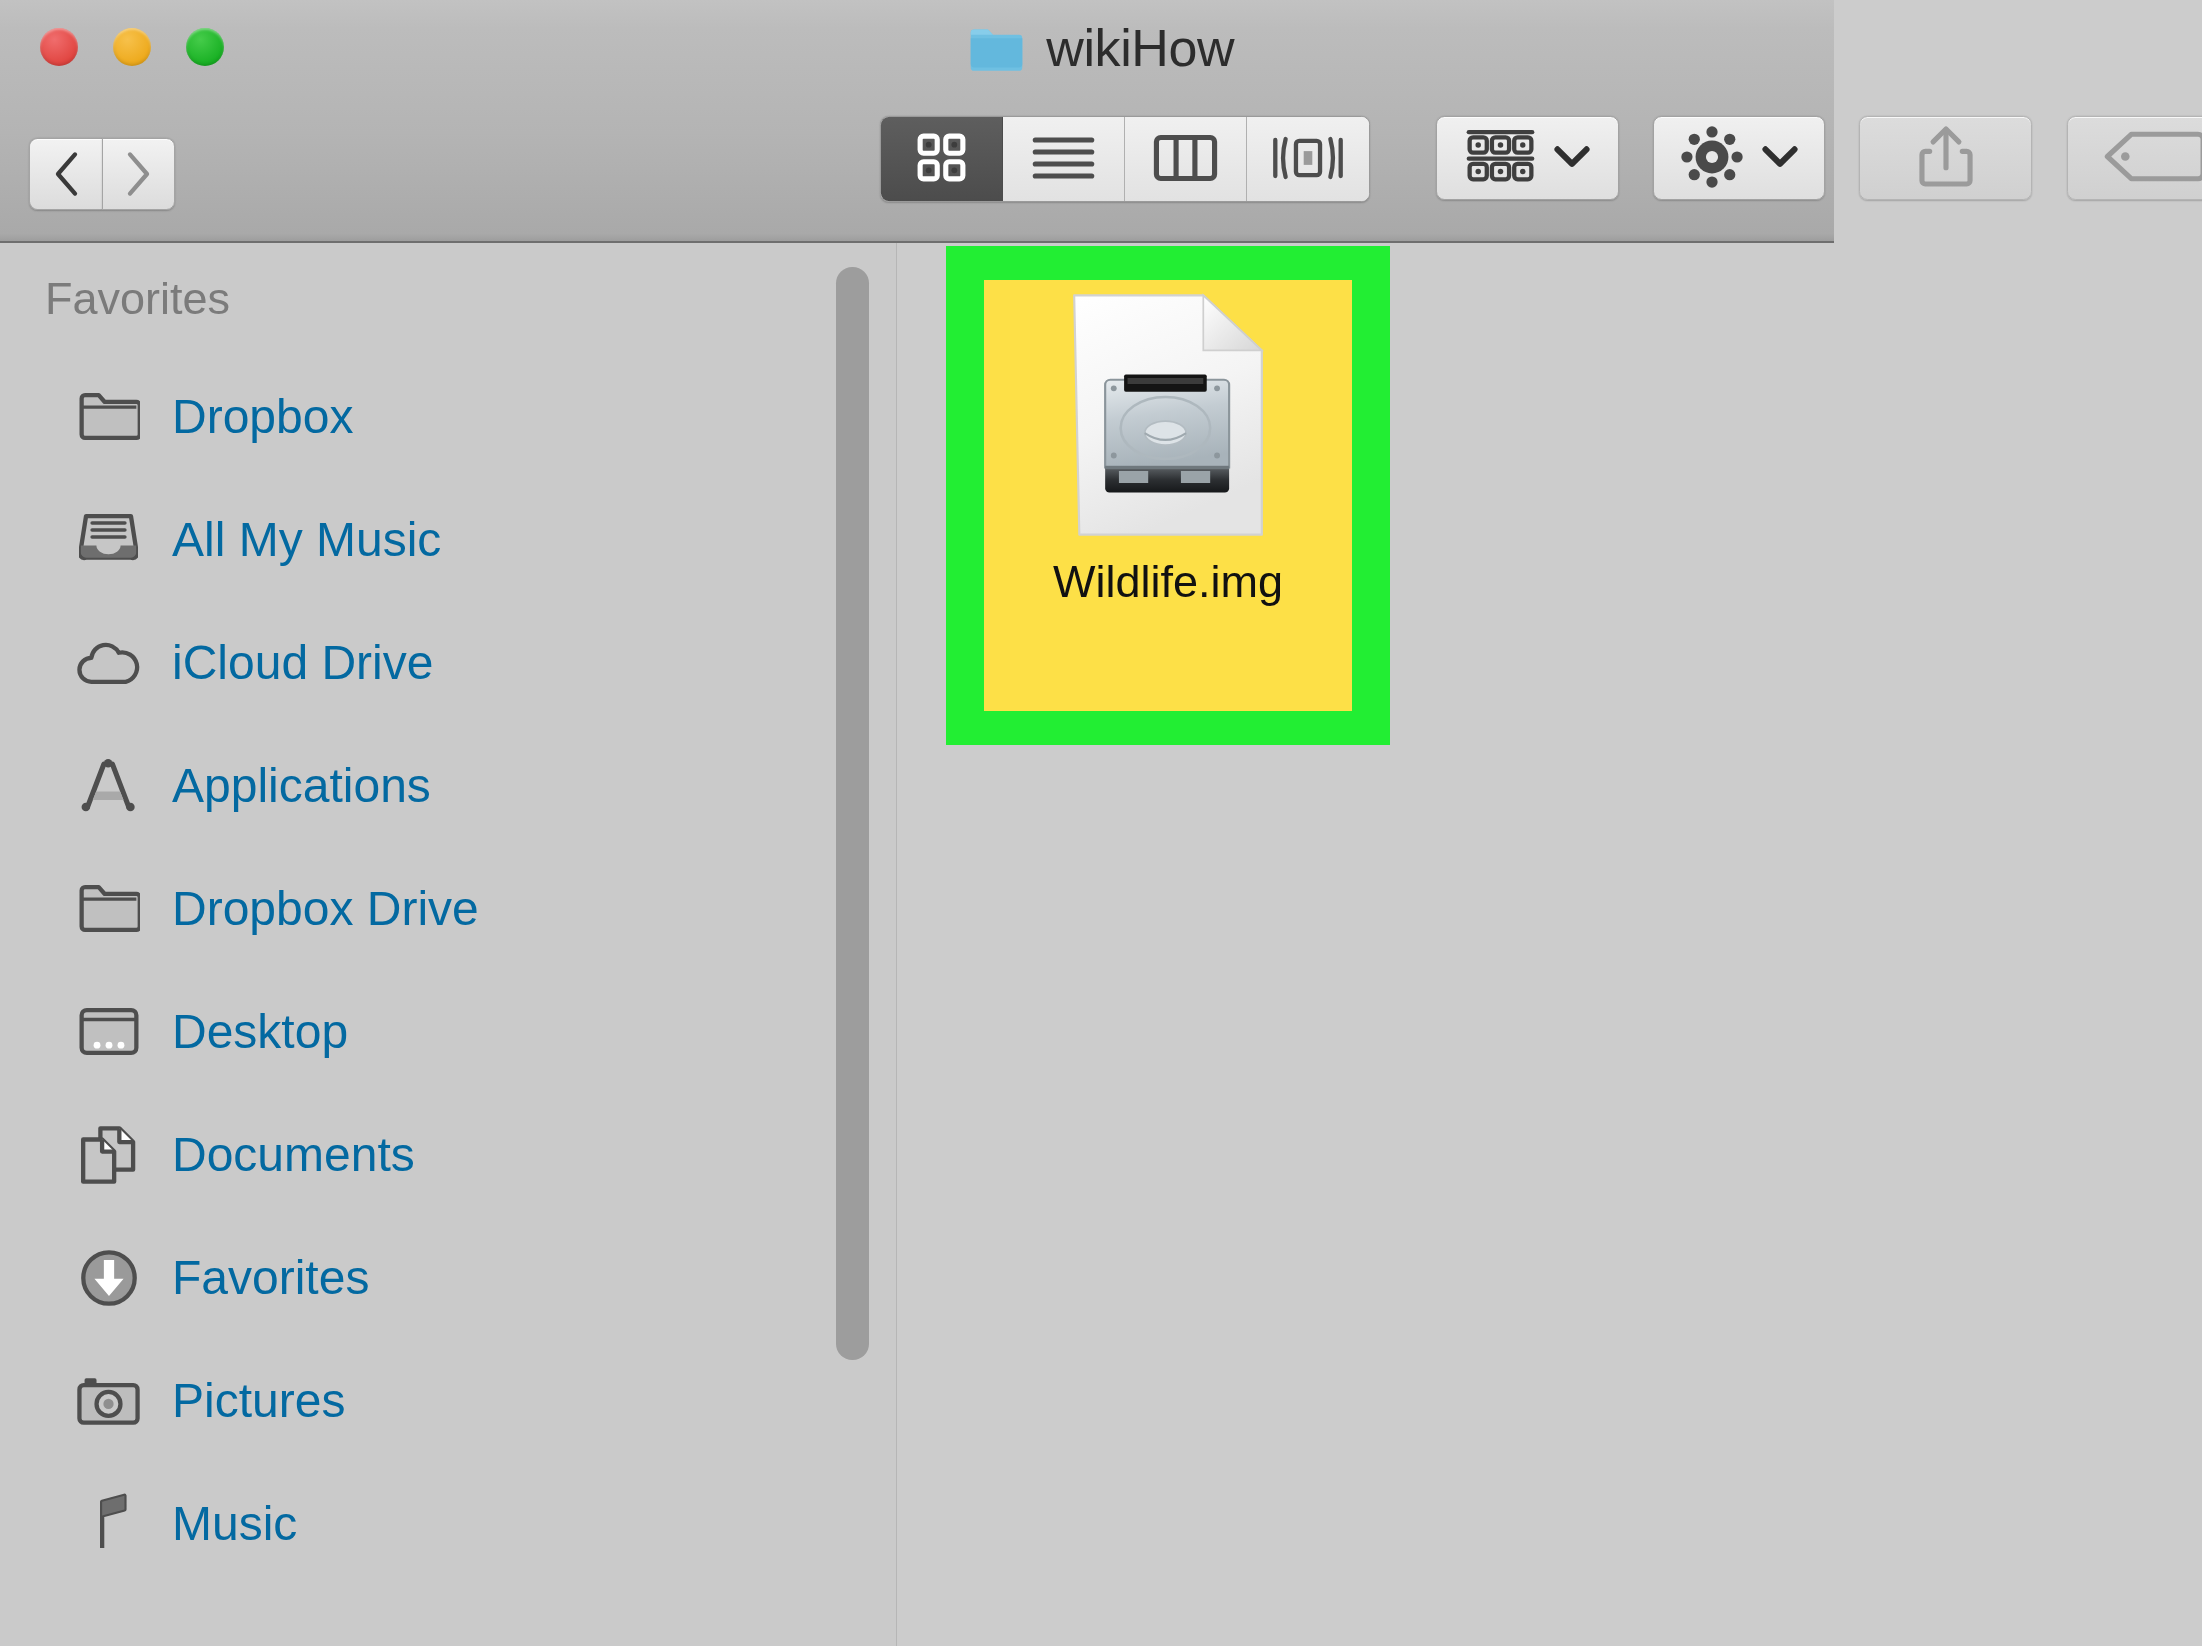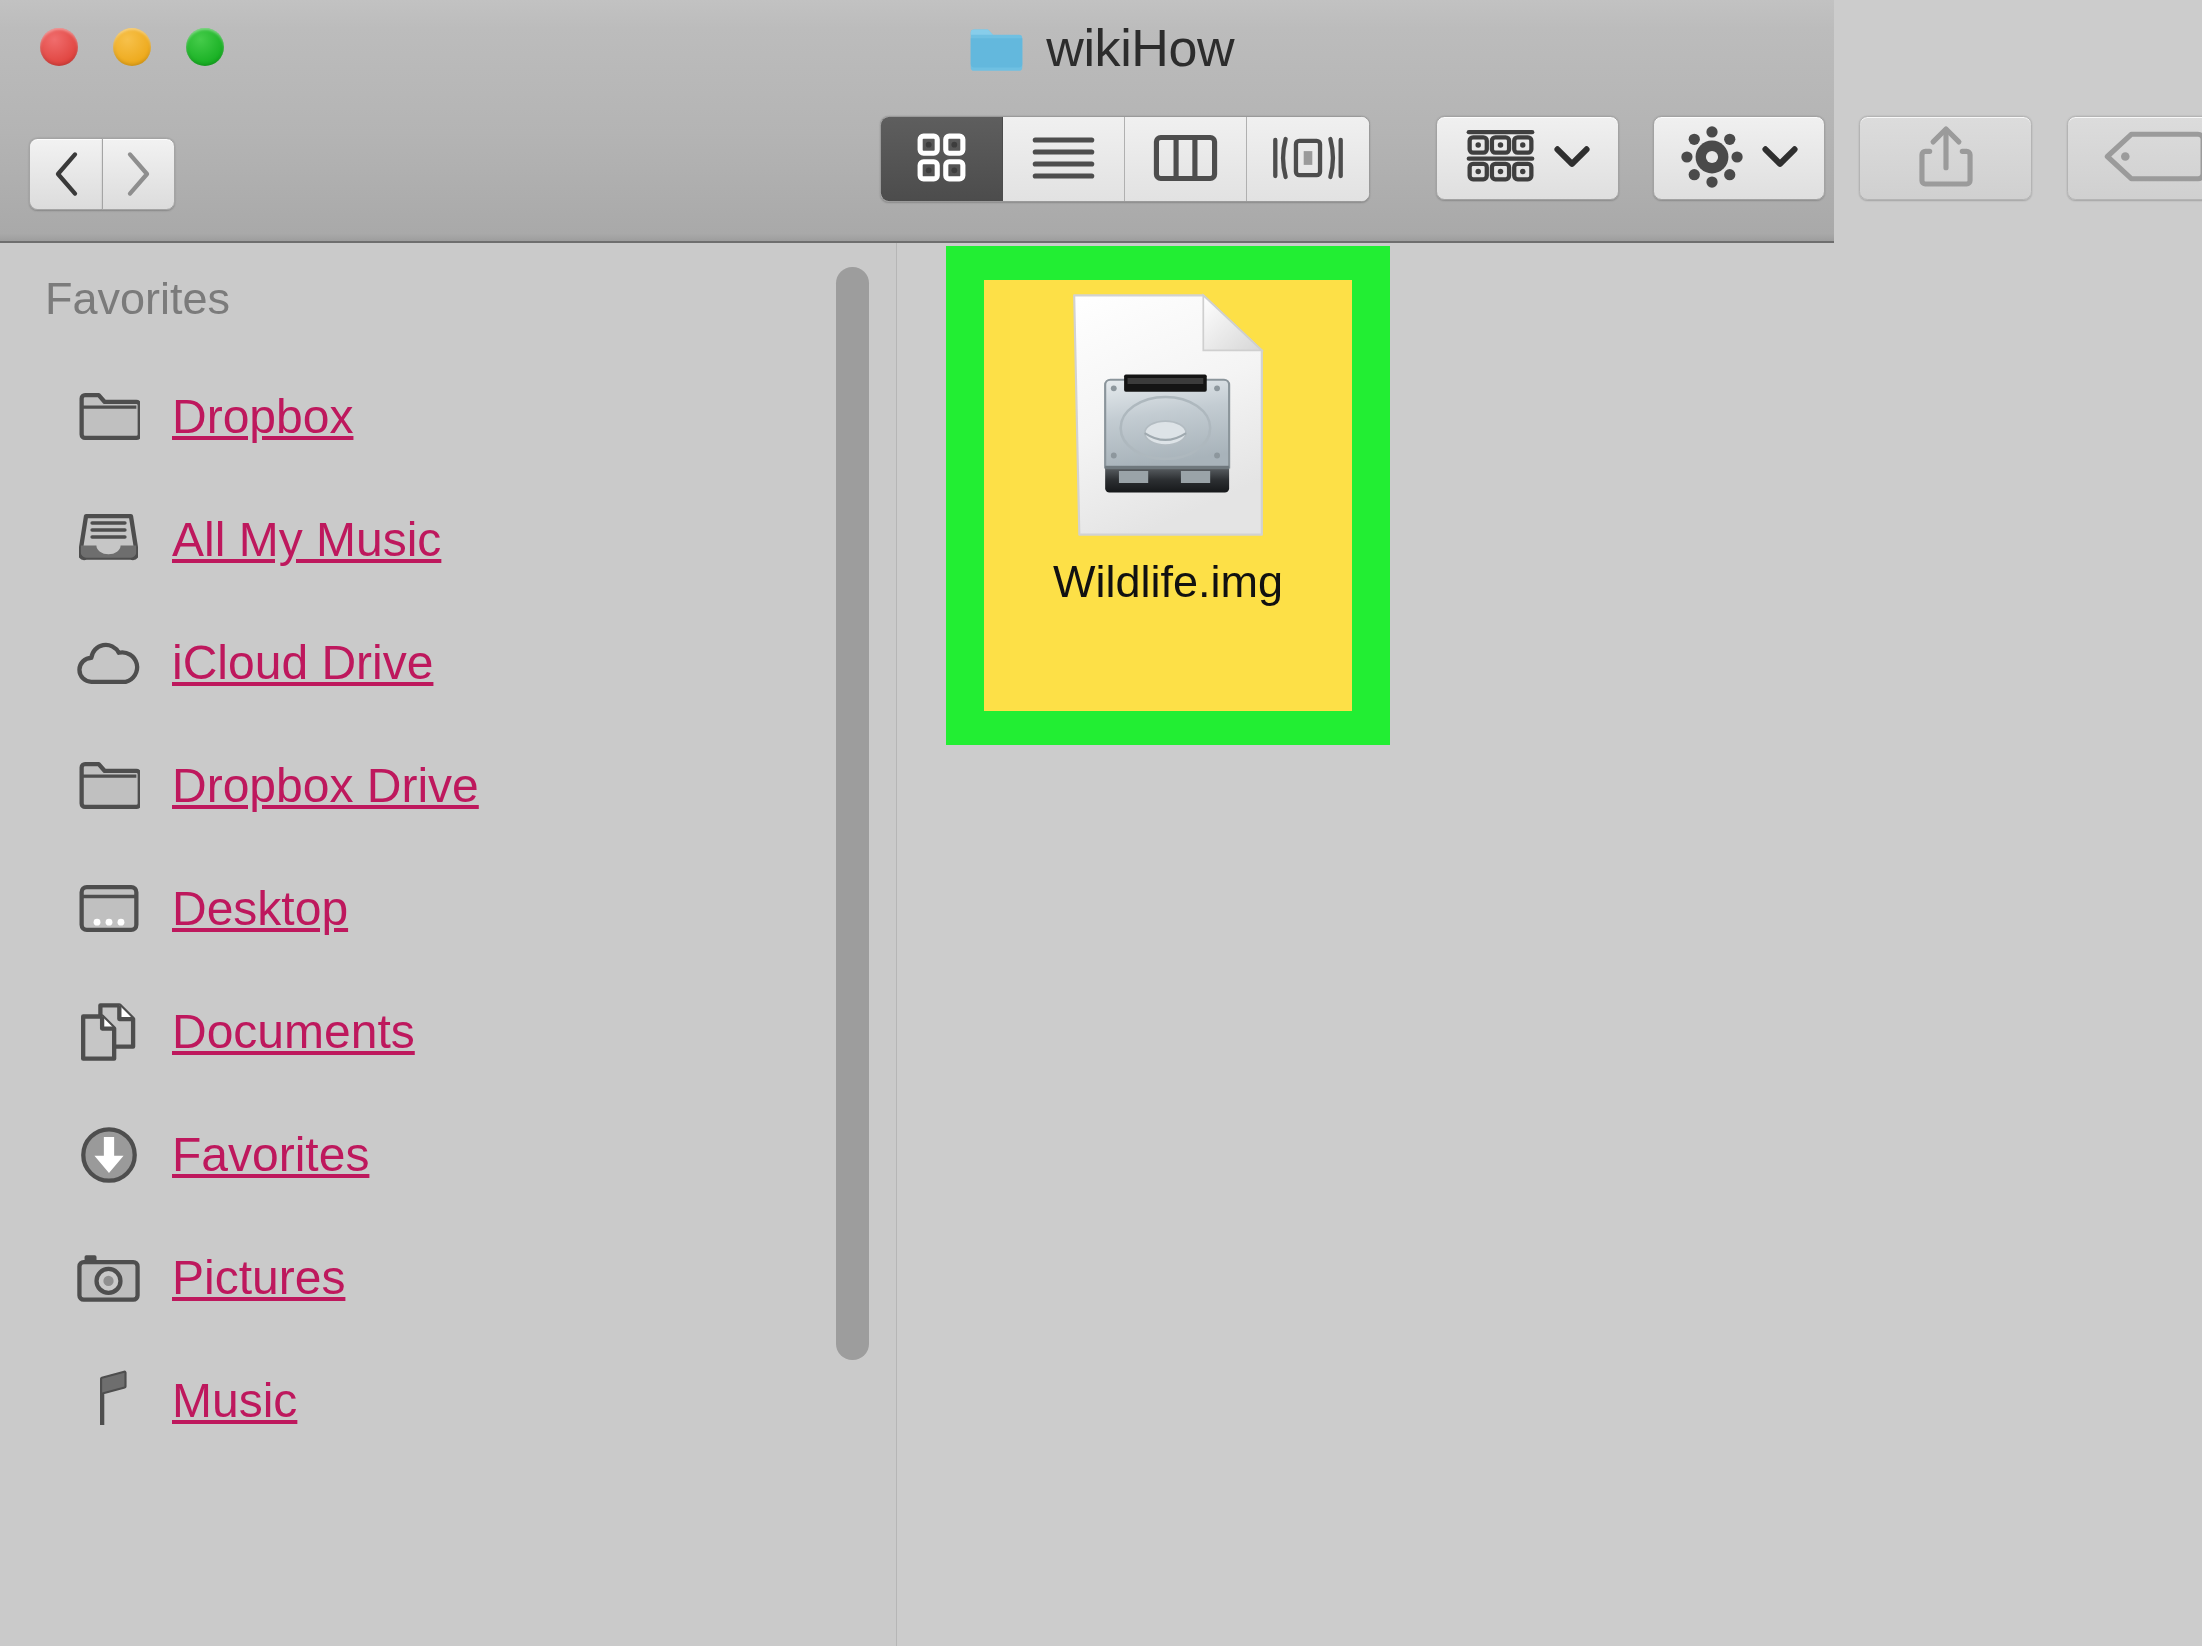--- a/index.html
+++ b/index.html
@@ -165,24 +165,23 @@
     width: 65px;
     height: 62px;
     flex: 0 0 65px;
     display: flex;
     align-items: center;
     justify-content: center;
     margin-right: 31px;
   }
   .sb-label {
     font-size: 48px;
-    color: #be185d;
+    color: #0369a1;
     line-height: 1;
     white-space: nowrap;
-    text-decoration: underline;
   }
 
   
   .sb-scroll-track {
     position: absolute;
     right: 19px; top: 0;
     width: 46px; height: 1403px;
   }
   .sb-scroll-thumb {
     position: absolute;
@@ -439,20 +438,35 @@
 
       <div class="sb-item">
         <span class="sb-icon">
           <svg width="65" height="48" viewBox="0 0 76 56">
             <path d="M18,50 a14,14 0 0 1 0,-28 a17,17 0 0 1 32,-6 a13,13 0 0 1 8,34 z" fill="#c6c6c6" stroke="#4e4e4e" stroke-width="5" stroke-linejoin="round"></path>
           </svg>
         </span>
         <span class="sb-label">iCloud Drive</span>
       </div>
 
+      <div class="sb-item">
+        <span class="sb-icon">
+          <svg width="60" height="57" viewBox="0 0 70 66">
+            <g stroke="#4e4e4e" stroke-width="6" stroke-linecap="round" fill="none">
+              <line x1="29" y1="8" x2="10" y2="58"></line>
+              <line x1="39" y1="8" x2="58" y2="58"></line>
+            </g>
+            <path d="M20,40 h28 l4,10 h-36 z" fill="#a9a9a9"></path>
+            <circle cx="34" cy="7" r="5" fill="#4e4e4e"></circle>
+            <circle cx="8" cy="58" r="5" fill="#4e4e4e"></circle>
+            <circle cx="60" cy="58" r="5" fill="#4e4e4e"></circle>
+          </svg>
+        </span>
+        <span class="sb-label">Applications</span>
+      </div>
 
       <div class="sb-item">
         <span class="sb-icon">
           <svg width="62" height="53" viewBox="0 0 72 62">
             <path d="M4,10 a4,4 0 0 1 4,-4 h16 l7,8 h37 a4,4 0 0 1 4,4 v34 a4,4 0 0 1 -4,4 h-60 a4,4 0 0 1 -4,-4 z" fill="#c0c0c0" stroke="#4e4e4e" stroke-width="5" stroke-linejoin="round"></path>
             <line x1="4" y1="20" x2="68" y2="20" stroke="#4e4e4e" stroke-width="4"></line>
           </svg>
         </span>
         <span class="sb-label">Dropbox Drive</span>
       </div>

